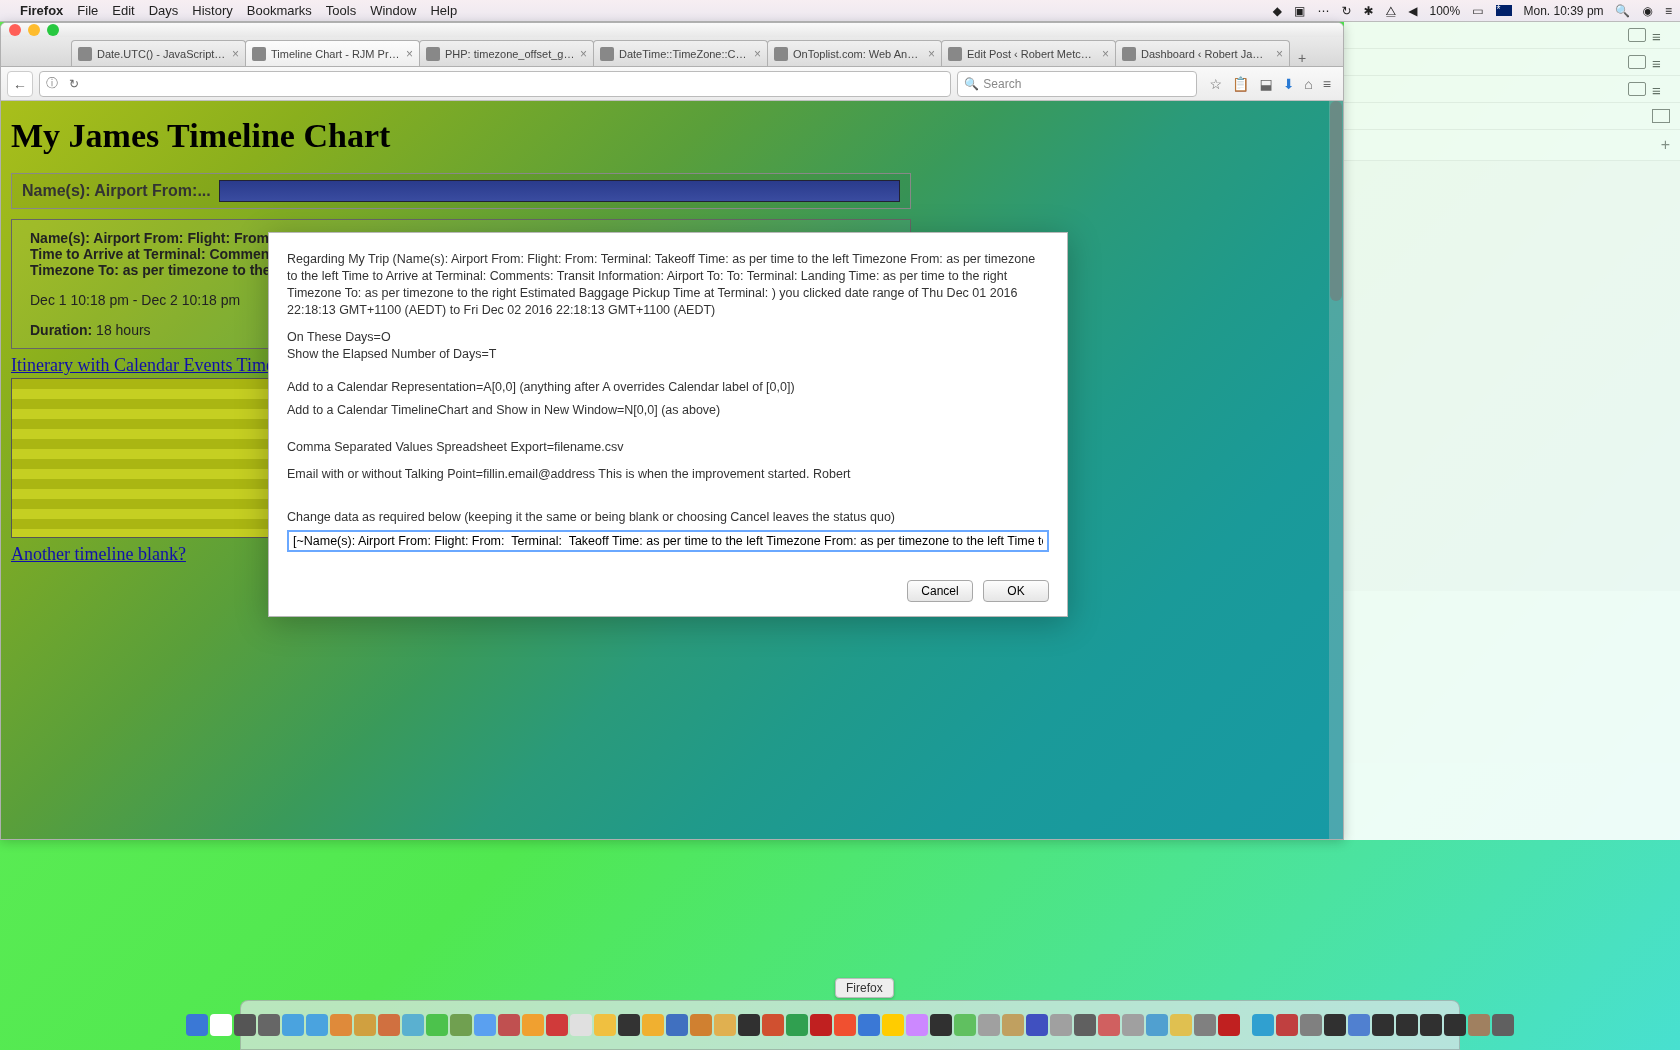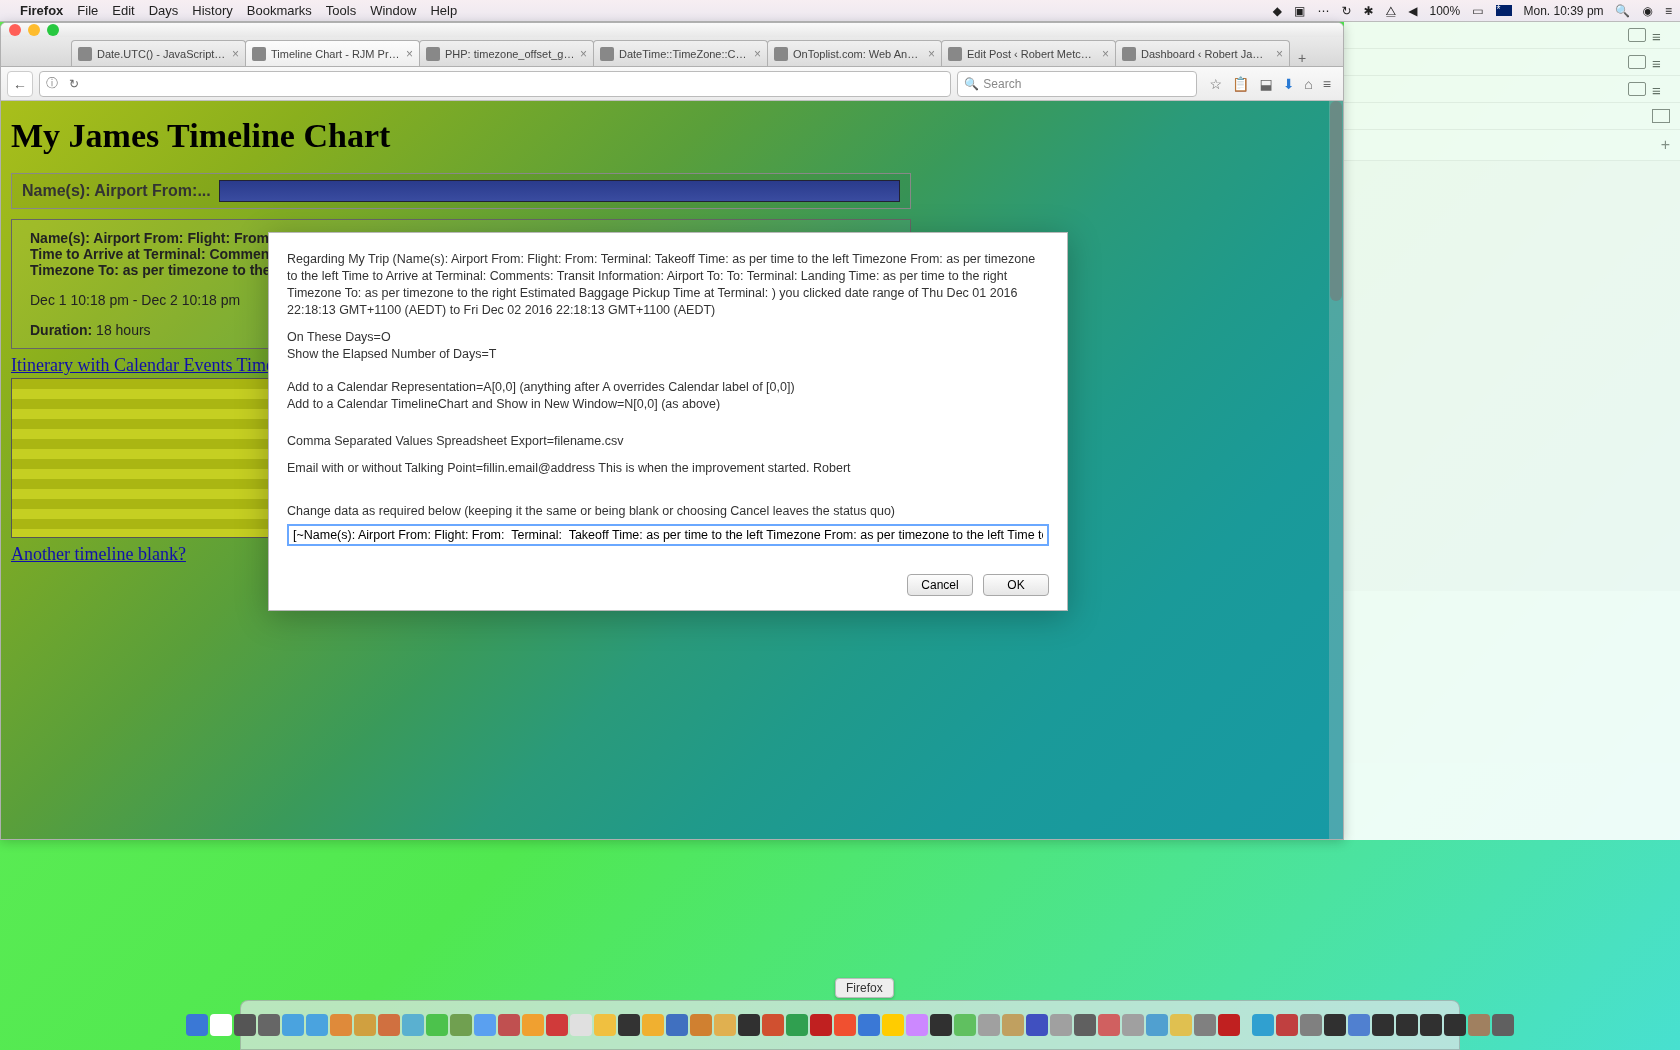--- a/index.html
+++ b/index.html
@@ -392,21 +392,21 @@
   </div>
 
   <div class="scroll-track"></div>
   <div class="scroll-thumb"></div>
 </div>
 
 <div class="dialog">
   <div class="para">Regarding My Trip (Name(s): Airport From: Flight: From:  Terminal:  Takeoff Time: as per time to the left Timezone From: as per timezone to the left Time to Arrive at Terminal:  Comments: Transit Information: Airport To: To:  Terminal:  Landing Time: as per time to the right Timezone To: as per timezone to the right Estimated Baggage Pickup Time at Terminal: ) you clicked date range of Thu Dec 01 2016 22:18:13 GMT+1100 (AEDT) to Fri Dec 02 2016 22:18:13 GMT+1100 (AEDT)</div>
   <div class="para" style="margin-bottom:2px">On These Days=O</div>
   <div style="margin-bottom:19px">Show the Elapsed Number of Days=T</div>
-  <div style="margin-bottom:2px">Add to a Calendar Representation=A[0,0] (anything after A overrides Calendar label of [0,0])</div>
+  <div style="margin-bottom:8px">Add to a Calendar Representation=A[0,0] (anything after A overrides Calendar label of [0,0])</div>
   <div class="para">Add to a Calendar TimelineChart and Show in New Window=N[0,0] (as above)</div>
   <div class="para" style="margin-top:20px">Comma Separated Values Spreadsheet Export=filename.csv</div>
   <div class="para">Email with or without Talking Point=fillin.email@address This is when the improvement started.  Robert</div>
   <div class="para" style="margin-top:26px;margin-bottom:4px">Change data as required below (keeping it the same or being blank or choosing Cancel leaves the status quo)</div>
   <input type="text" value="[~Name(s): Airport From: Flight: From:  Terminal:  Takeoff Time: as per time to the left Timezone From: as per timezone to the left Time to Arrive at Terminal:  Comments: Tr" style="">
   <div class="btnrow">
     <button>Cancel</button>
     <button>OK</button>
   </div>
 </div>

